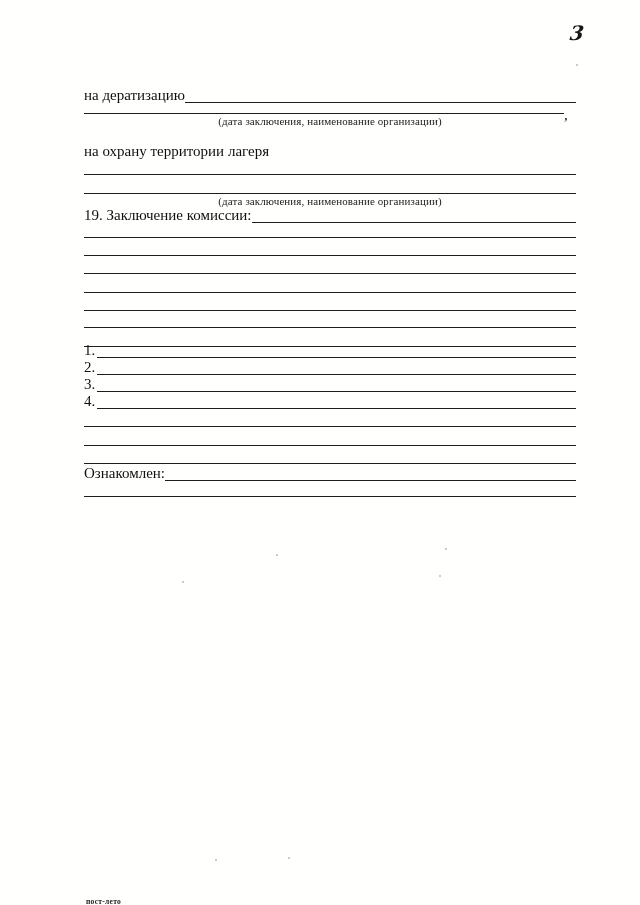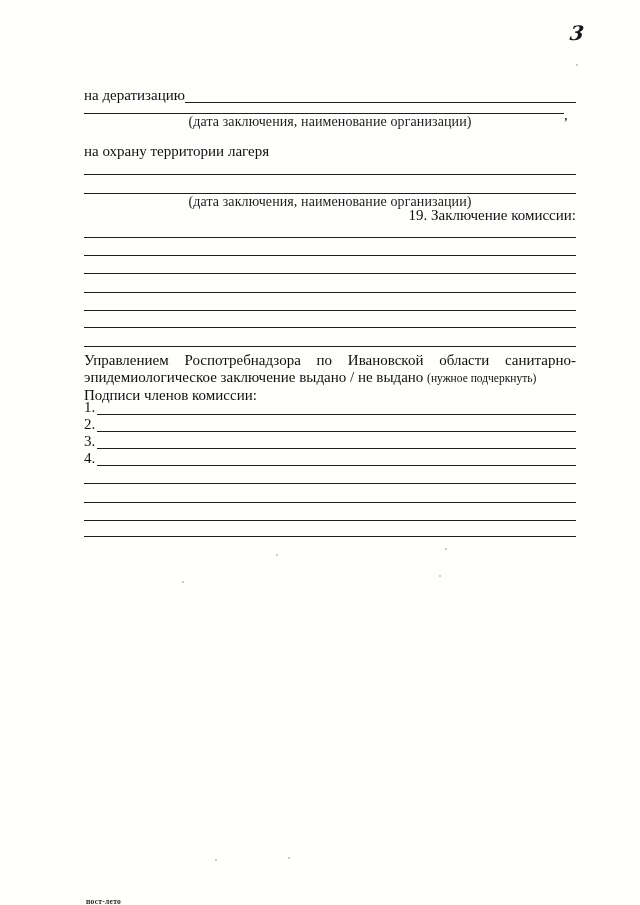--- a/index.html
+++ b/index.html
@@ -20,26 +20,26 @@
   }
 
   .content{position:absolute;left:84px;top:84px;width:492px;}
 
   .flexrow{display:flex;align-items:flex-end;}
   .label{font-size:15px;line-height:15px;white-space:nowrap;text-align:center;}
   .fill{flex:1;align-self:flex-end;height:0;border-bottom:1px solid #1e1e1e;}
   .bl{border-bottom:1px solid #1e1e1e;}
 
   .h19{height:19px;} .h17{height:17px;} .h18{height:18px;}
-  .h16{height:16px;} .h15{height:15px;flex-direction:column;} .h14{height:14px;}
+  .h16{height:16px;} .h15{height:15px;} .h14{height:14px;}
   .h13{height:13px;} .h11{height:11px;}
   .mt1{margin-top:1px;} .mt2{margin-top:2px;} .mt3{margin-top:15px;} .mt5{margin-top:5px;}
 
   .caption{
-    text-align:center;font-size:14px;line-height:11px;height:11px;
+    text-align:center;font-size:11px;line-height:11px;height:11px;
     color:#1c1c1c;letter-spacing:0.1px;
   }
   .comma{
     font-size:15px;line-height:6px;width:12px;text-align:left;
     transform:translateY(4px);
   }
 
   .statement{font-size:15px;line-height:17px;color:#0e0e0e;}
   .statement .just{text-align:justify;text-align-last:justify;}
   .statement .note{font-size:11.5px;}
@@ -87,25 +87,20 @@
     </div>
 
     <div class="bl h14"></div>
     <div class="bl h17"></div>
     <div class="bl h17"></div>
     <div class="bl h18"></div>
     <div class="bl h17"></div>
     <div class="bl h16"></div>
     <div class="bl h18"></div>
 
-    <div class="statement mt5">
-      <div class="just">Управлением Роспотребнадзора по Ивановской области санитарно-</div>
-      <div><span>эпидемиологическое заключение выдано / не выдано</span> <span class="note">(нужное подчеркнуть)</span></div>
-      <div>Подписи членов комиссии:</div>
-    </div>
 
     <div class="flexrow h11">
       <span class="sig-num">1.</span>
       <span class="fill"></span>
     </div>
     <div class="flexrow h17">
       <span class="sig-num">2.</span>
       <span class="fill"></span>
     </div>
     <div class="flexrow h17">
@@ -114,20 +109,24 @@
     </div>
     <div class="flexrow h17">
       <span class="sig-num">4.</span>
       <span class="fill"></span>
     </div>
 
     <div class="bl h17"></div>
     <div class="bl h18"></div>
     <div class="bl h17"></div>
 
+    <div class="flexrow h17">
+      <span class="label">Ознакомлен:</span>
+      <span class="fill"></span>
+    </div>
 
     <div class="bl h15"></div>
 
   </div>
 
   <div class="footer-code">пост-лето</div>
 
   <div class="speck" style="left:276px;top:554px;"></div>
   <div class="speck" style="left:445px;top:548px;"></div>
   <div class="speck" style="left:439px;top:575px;"></div>

